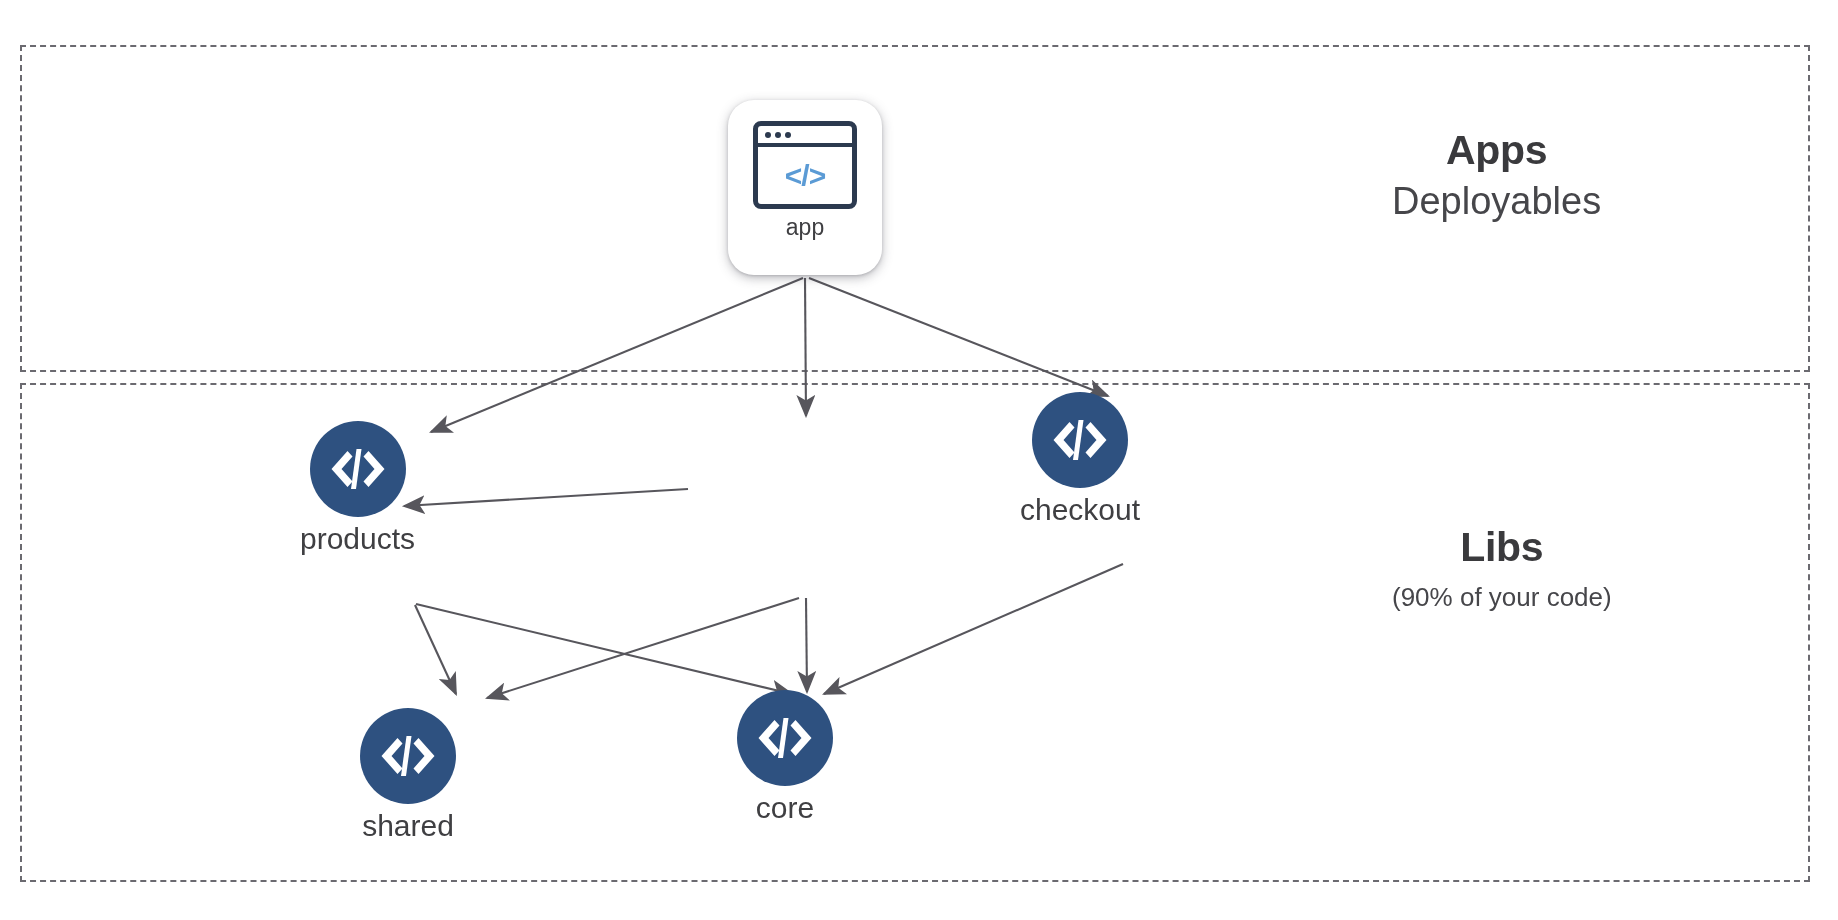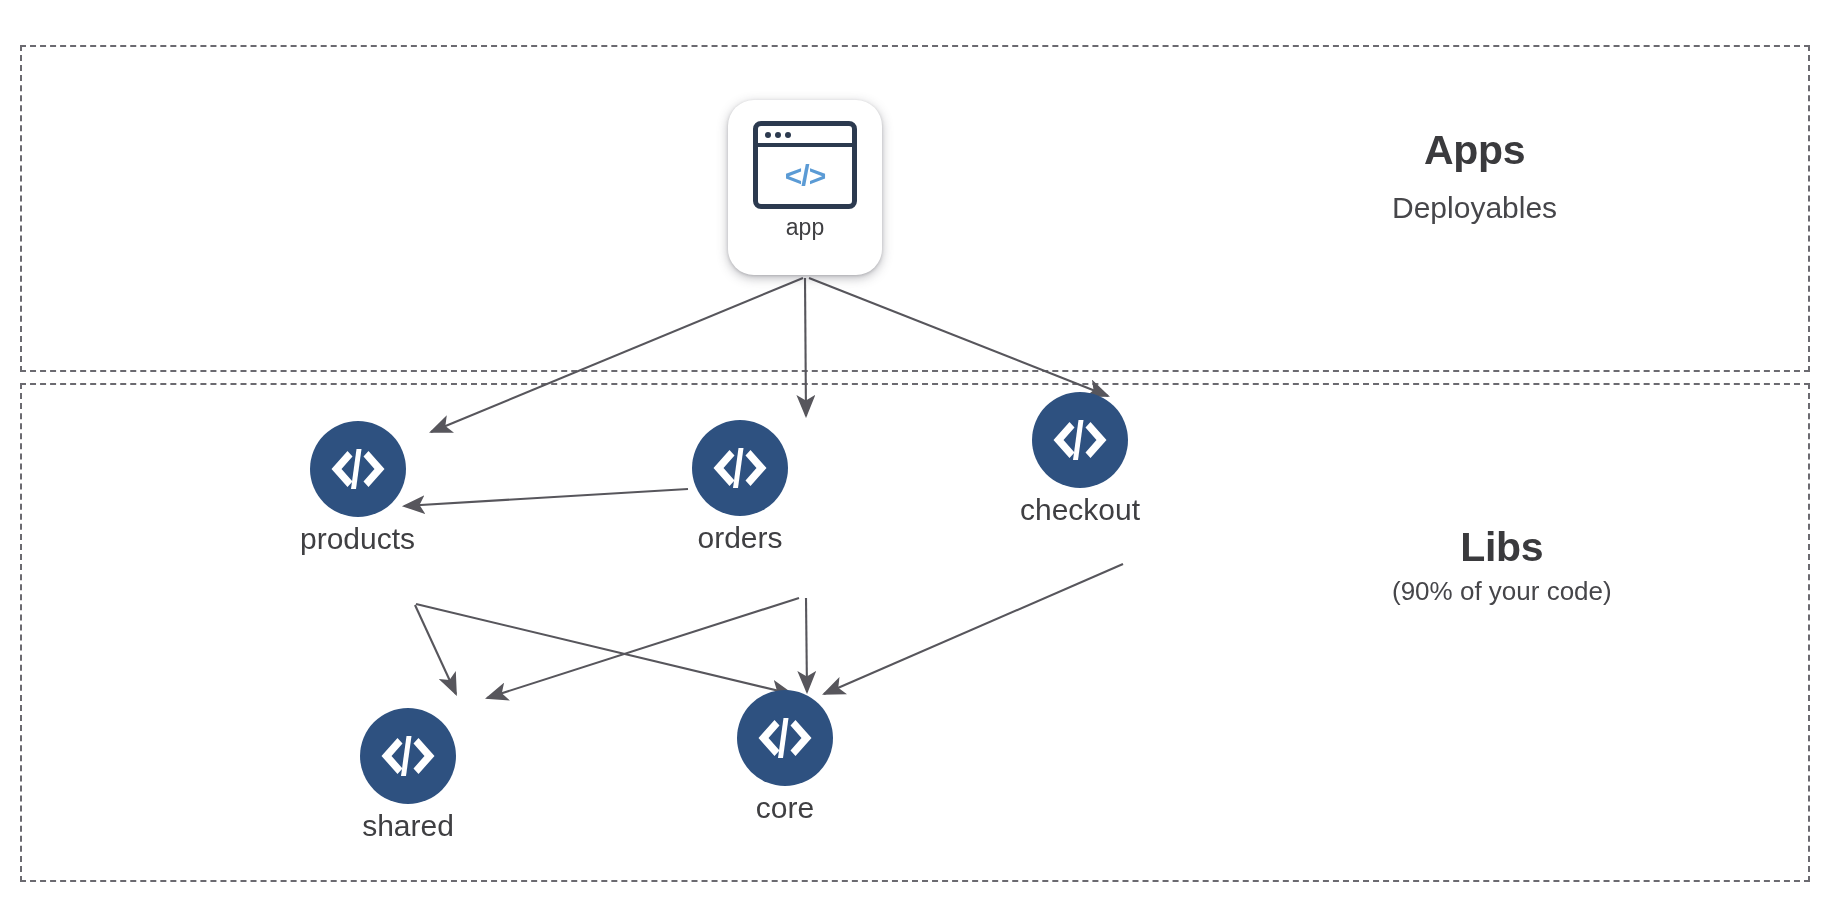--- a/index.html
+++ b/index.html
@@ -48,23 +48,23 @@
     letter-spacing: -0.3px;
     color: #3a3a3d;
   }
   .zone-caption .caption-sub {
     display: block;
     font-weight: normal;
     line-height: 1.22;
     color: #46464a;
   }
   #caption-apps { left: 1392px; top: 128px; }
-  #caption-apps .caption-sub { font-size: 30px; margin-top: 18px; }
+  #caption-apps .caption-sub { font-size: 38px; margin-top: 6px; }
   #caption-libs { left: 1392px; top: 525px; }
-  #caption-libs .caption-sub { font-size: 26px; margin-top: 7px; }
+  #caption-libs .caption-sub { font-size: 26px; margin-top: 13px; }
 
   
   #edges {
     position: absolute;
     left: 0; top: 0;
     width: 1838px;
     height: 920px;
     pointer-events: none;
   }
 
@@ -225,30 +225,20 @@
     <div class="lib-circle">
       <svg width="62" height="44" viewBox="0 0 62 44" xmlns="http://www.w3.org/2000/svg">
         <path d="M20.5 4 L4.5 22 L20.5 40 L25.5 34.5 L14.5 22 L25.5 9.5 Z" fill="#ffffff"></path>
         <path d="M41.5 4 L57.5 22 L41.5 40 L36.5 34.5 L47.5 22 L36.5 9.5 Z" fill="#ffffff"></path>
         <path d="M34.5 2 L29 42 L24 42 L29.5 2 Z" fill="#ffffff"></path>
       </svg>
     </div>
     <span class="lib-label">products</span>
   </div>
 
-  <div class="lib-node" id="node-orders">
-    <div class="lib-circle">
-      <svg width="62" height="44" viewBox="0 0 62 44" xmlns="http://www.w3.org/2000/svg">
-        <path d="M20.5 4 L4.5 22 L20.5 40 L25.5 34.5 L14.5 22 L25.5 9.5 Z" fill="#ffffff"></path>
-        <path d="M41.5 4 L57.5 22 L41.5 40 L36.5 34.5 L47.5 22 L36.5 9.5 Z" fill="#ffffff"></path>
-        <path d="M34.5 2 L29 42 L24 42 L29.5 2 Z" fill="#ffffff"></path>
-      </svg>
-    </div>
-    <span class="lib-label">orders</span>
-  </div>
 
   <div class="lib-node" id="node-checkout">
     <div class="lib-circle">
       <svg width="62" height="44" viewBox="0 0 62 44" xmlns="http://www.w3.org/2000/svg">
         <path d="M20.5 4 L4.5 22 L20.5 40 L25.5 34.5 L14.5 22 L25.5 9.5 Z" fill="#ffffff"></path>
         <path d="M41.5 4 L57.5 22 L41.5 40 L36.5 34.5 L47.5 22 L36.5 9.5 Z" fill="#ffffff"></path>
         <path d="M34.5 2 L29 42 L24 42 L29.5 2 Z" fill="#ffffff"></path>
       </svg>
     </div>
     <span class="lib-label">checkout</span>

